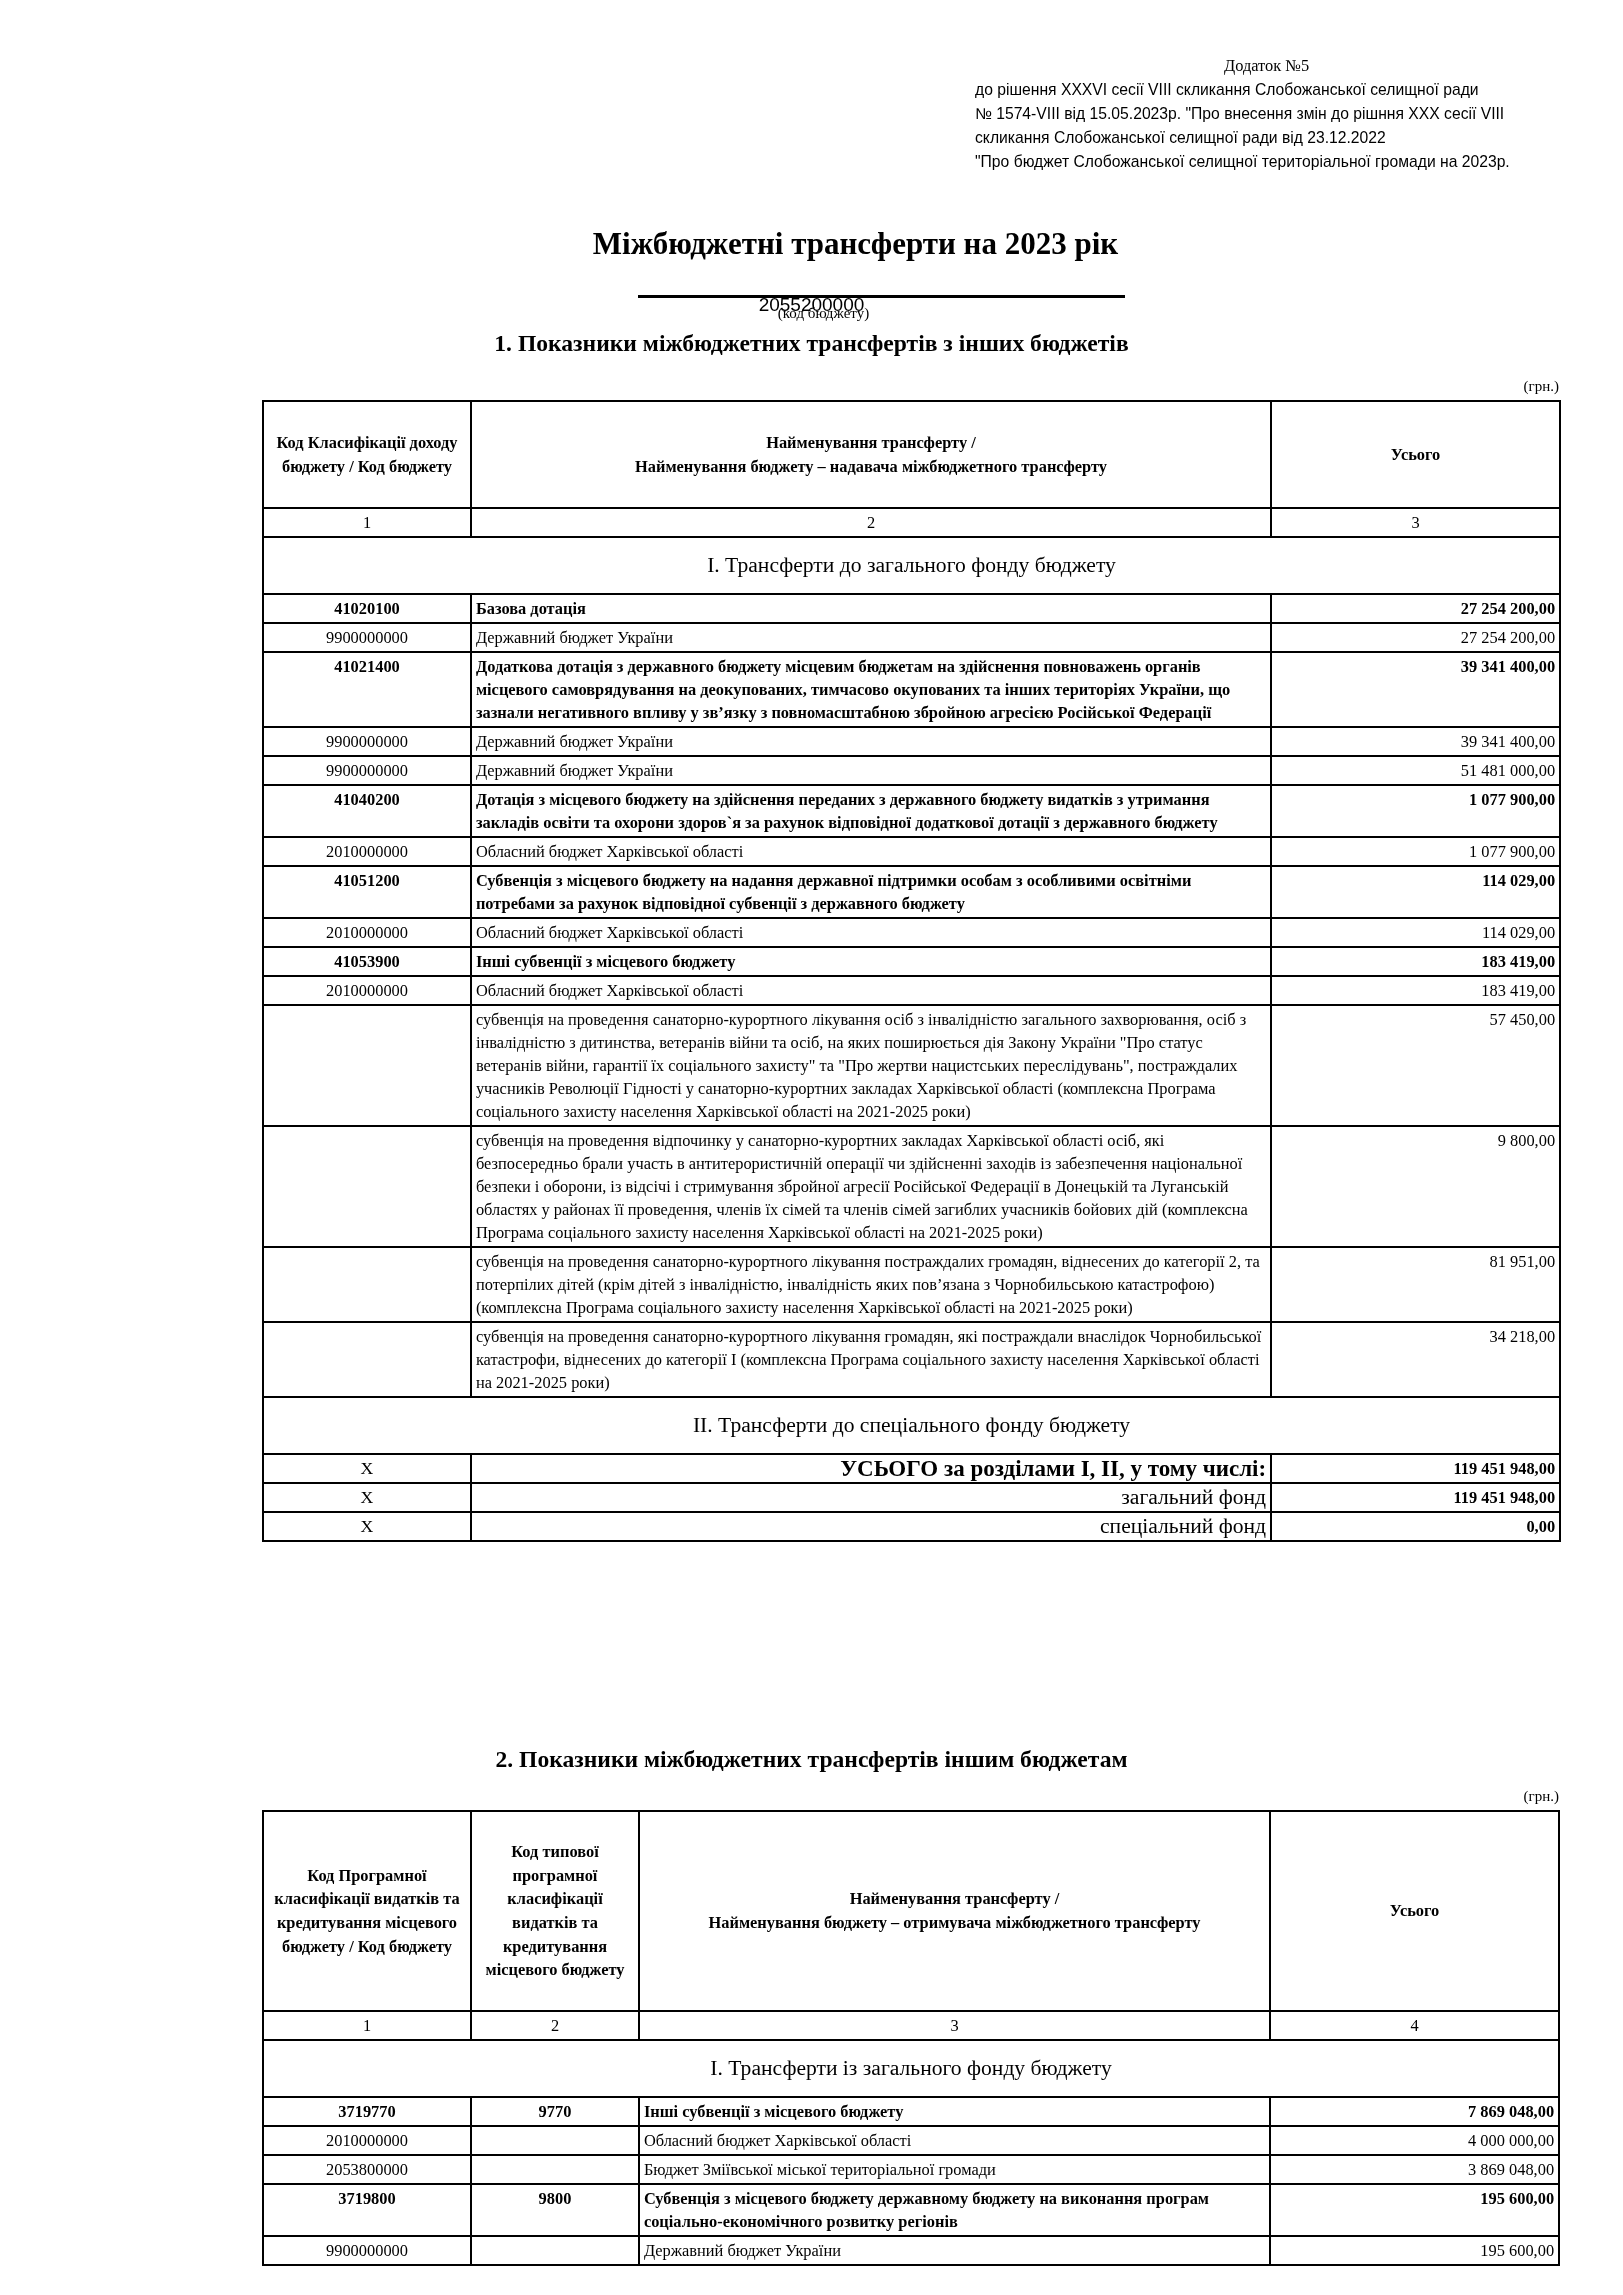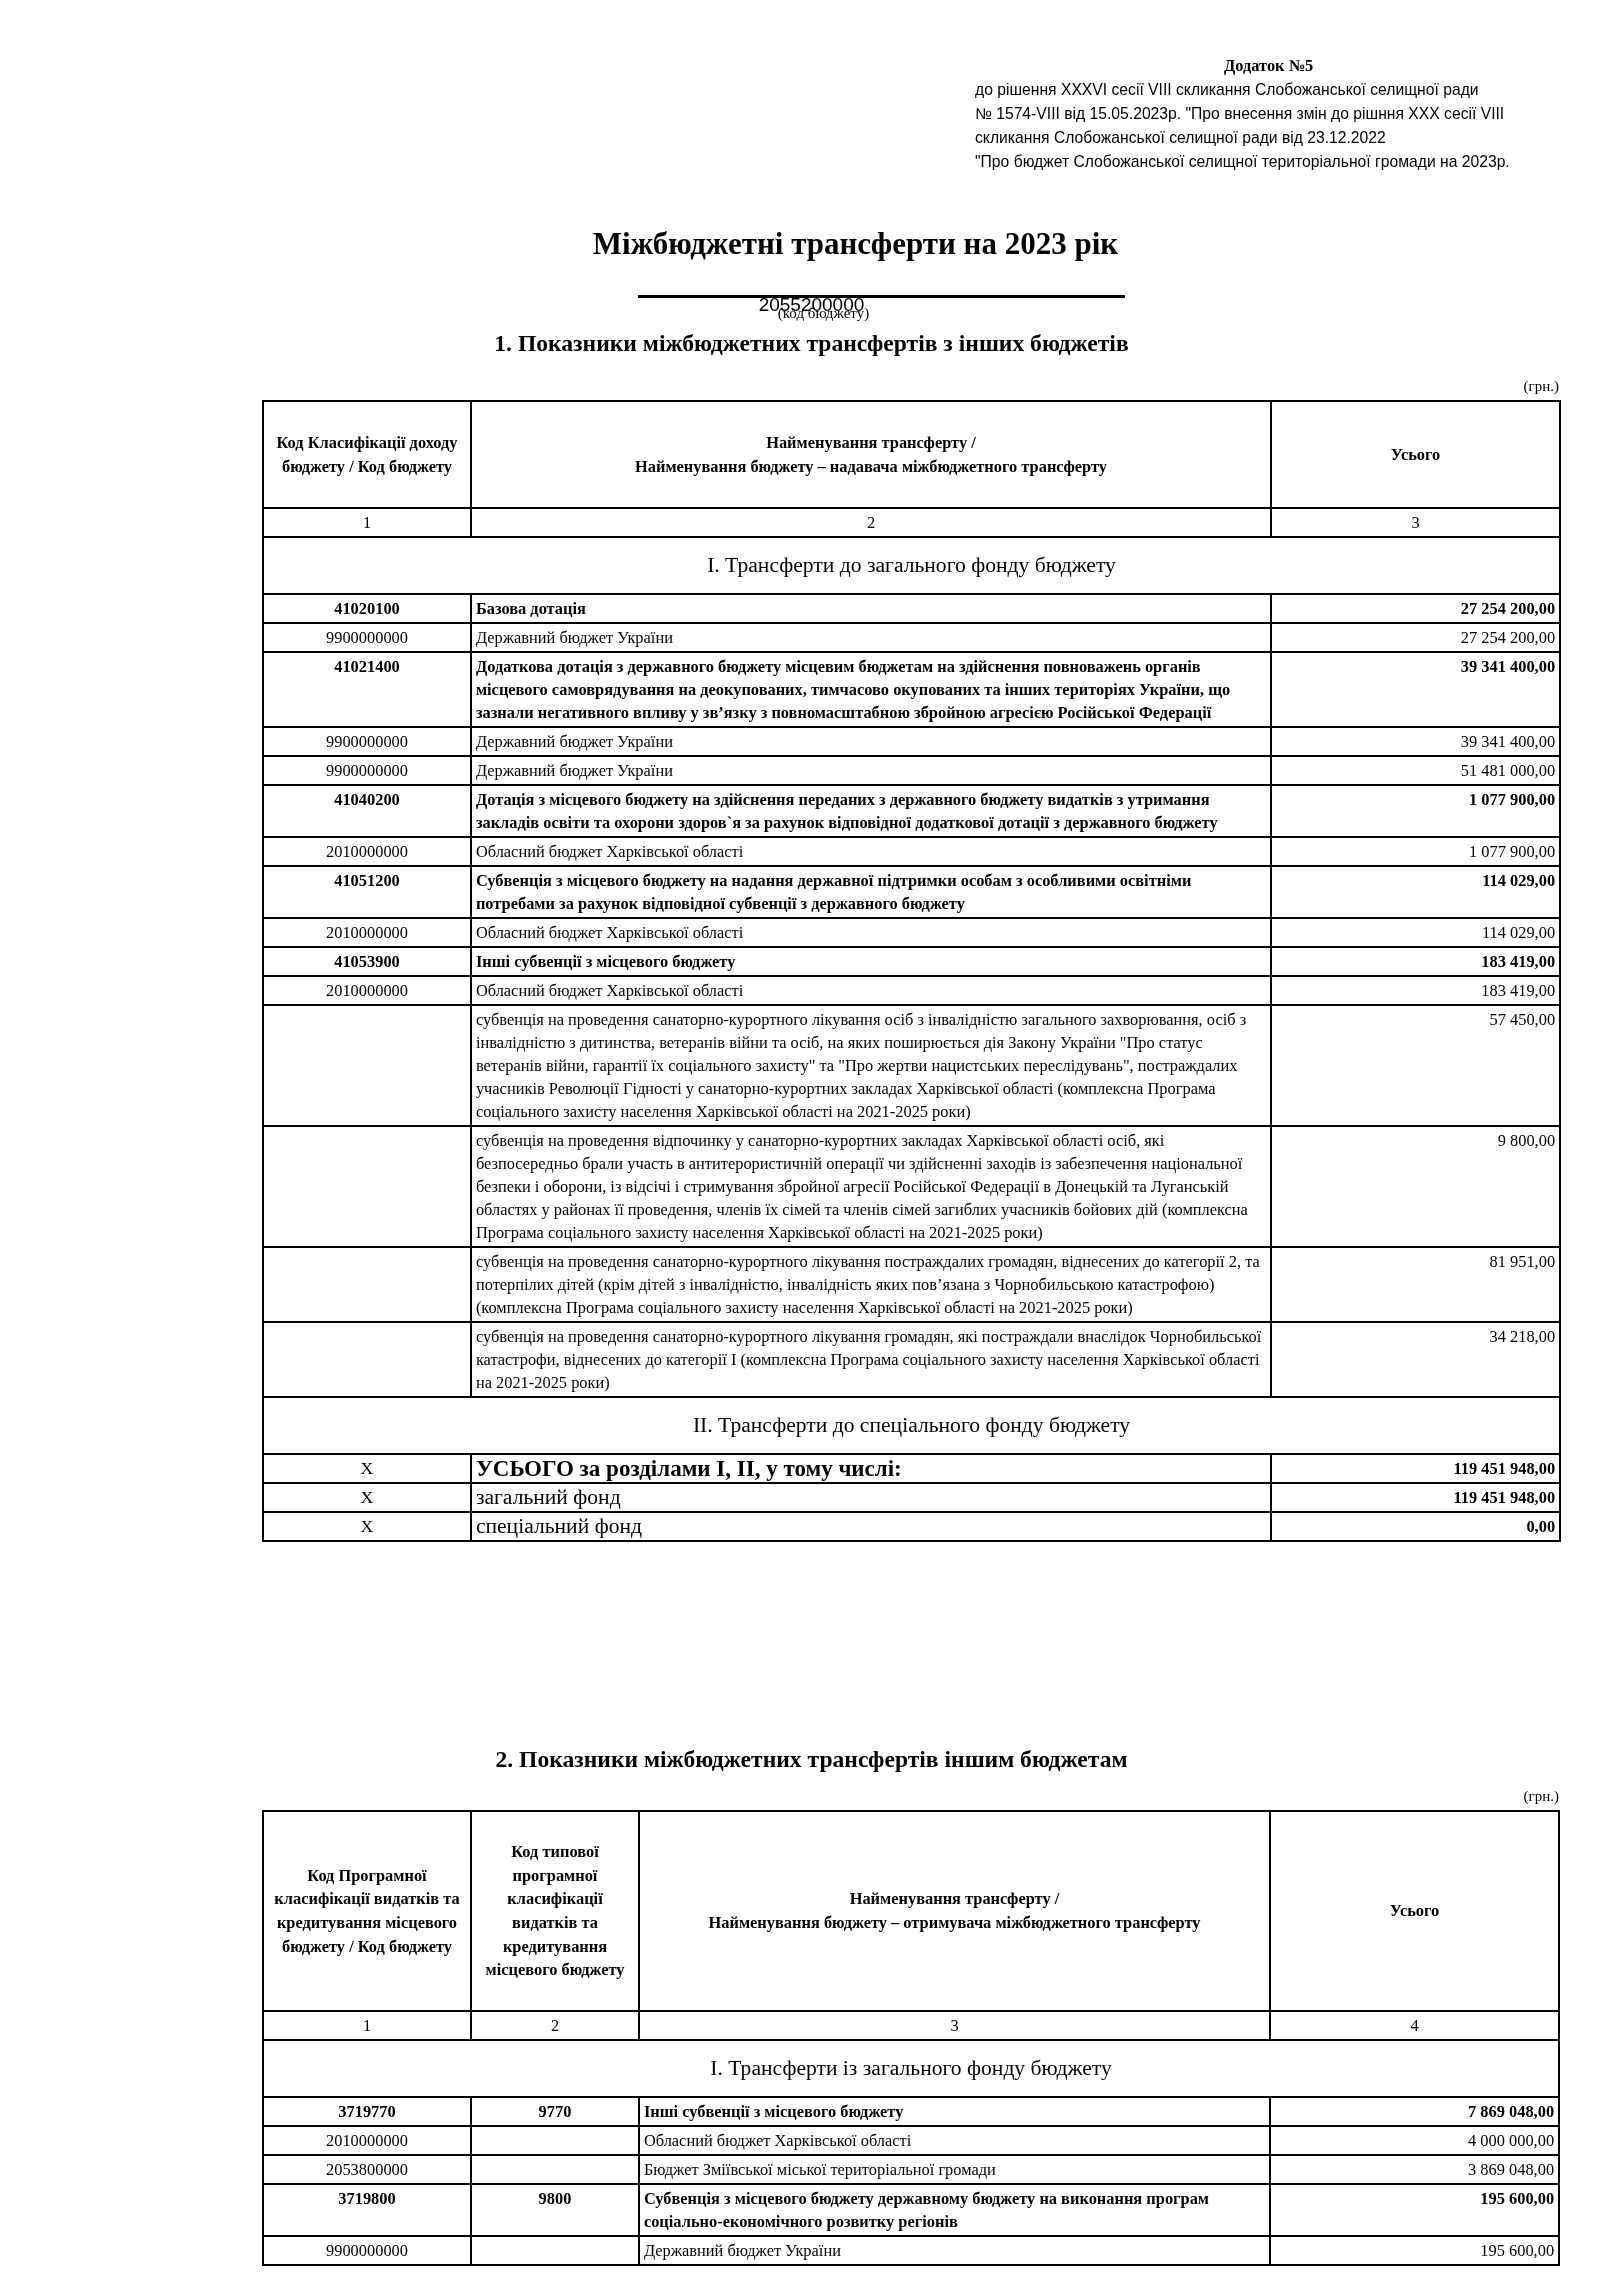--- a/index.html
+++ b/index.html
@@ -1,34 +1,34 @@
 <!DOCTYPE html>
 <html style="font-size:10.5px"><head>
 <meta charset="utf-8">
 <style>
   html, body { margin: 0; padding: 0; background: #ffffff; }
   body { width: 1623px; height: 2295px; position: relative; overflow: hidden; color: #000; font-family: "Liberation Serif", serif; }
   .header-note { position: absolute; left: 975px; top: 54px; width: 628px; font-family: "Liberation Sans", sans-serif; font-size: 15.7px; line-height: 24px; }
-  .header-note .appendix { text-align: left; padding-left: 249px; font-family: "Liberation Serif", serif; font-weight: bold; font-size: 16.4px; }
+  .header-note .appendix { text-align: left; padding-left: 249px; font-family: "Liberation Serif", serif; font-weight: normal; font-size: 16.4px; }
   .header-note .ln { white-space: nowrap; }
   .title { position: absolute; left: 0; width: 1623px; top: 226px; text-align: center; font-size: 31px; font-weight: bold; margin-left: 44px; }
   .budget-code { position: absolute; left: 0; width: 1623px; top: 270px; text-align: center; font-family: "Liberation Sans", sans-serif; font-size: 19px; margin-top: 24px; }
   .code-line { position: absolute; left: 638px; top: 295px; width: 487px; height: 3.3px; background: #000; }
   .code-caption { position: absolute; left: 0; width: 1623px; top: 305px; text-align: center; font-size: 15px; margin-left: 12px; }
   .sec-title { position: absolute; left: 0; width: 1623px; text-align: center; font-size: 23.6px; font-weight: bold; }
   .unit { position: absolute; right: 64px; font-size: 15px; }
   table.grid { position: absolute; left: 262px; width: 1297px; border-collapse: collapse; table-layout: fixed; }
   table.grid td { border: 2.6px solid #000; padding: 2px 3.9px; vertical-align: top; font-size: 16.4px; line-height: 23px; }
   table.grid td.c { text-align: center; }
   table.grid td.r { text-align: right; }
   table.grid td.b { font-weight: bold; }
   table.grid tr.hdr td { vertical-align: middle; text-align: center; font-weight: bold; font-size: 16.4px; line-height: 23.6px; }
   table.grid tr.num td { text-align: center; font-size: 16.4px; }
   table.grid tr.section td { text-align: center; font-size: 21.6px; line-height: 29px; padding: 13px; }
-  table.grid tr.total td.lbl { font-size: 21.6px; }
+  table.grid tr.total td.lbl { font-size: 21.6px; text-align: right; }
   table.grid tr.total td.lbl.b { font-size: 23px; }
   table.grid tr.total td.x { font-size: 17.7px; }
 </style>
 </head>
 <body>
 
 <div class="header-note">
   <div class="appendix">Додаток №5</div>
   <div class="ln">до рішення XXXVI  сесії VIII скликання Слобожанської селищної ради</div>
   <div class="ln"> № 1574-VIII від 15.05.2023р. "Про  внесення  змін до рішння XXX сесії  VIII</div>

